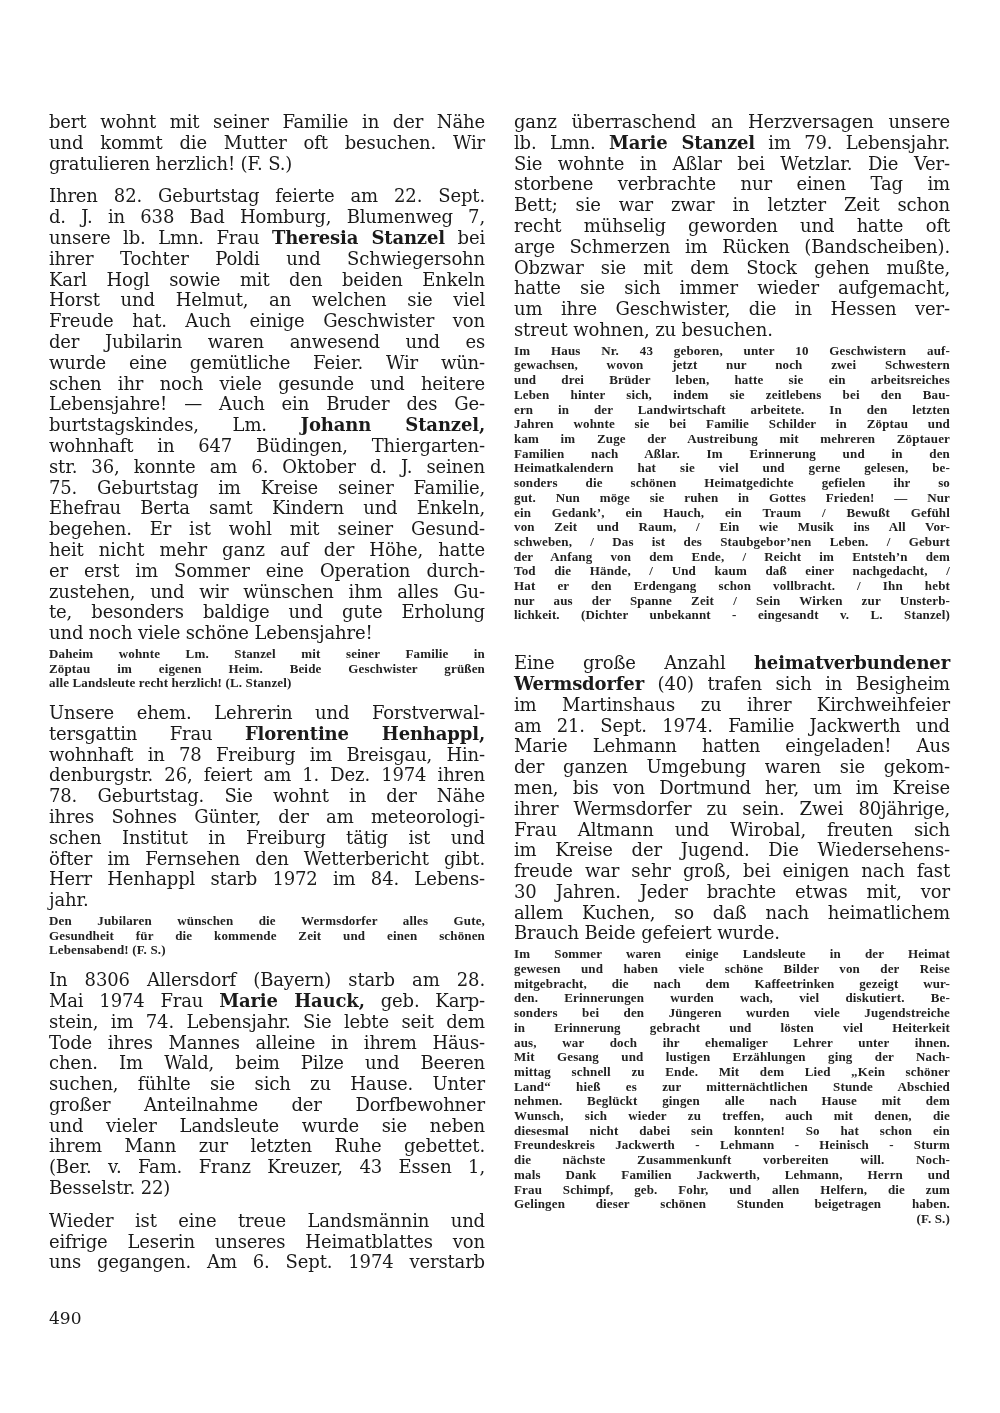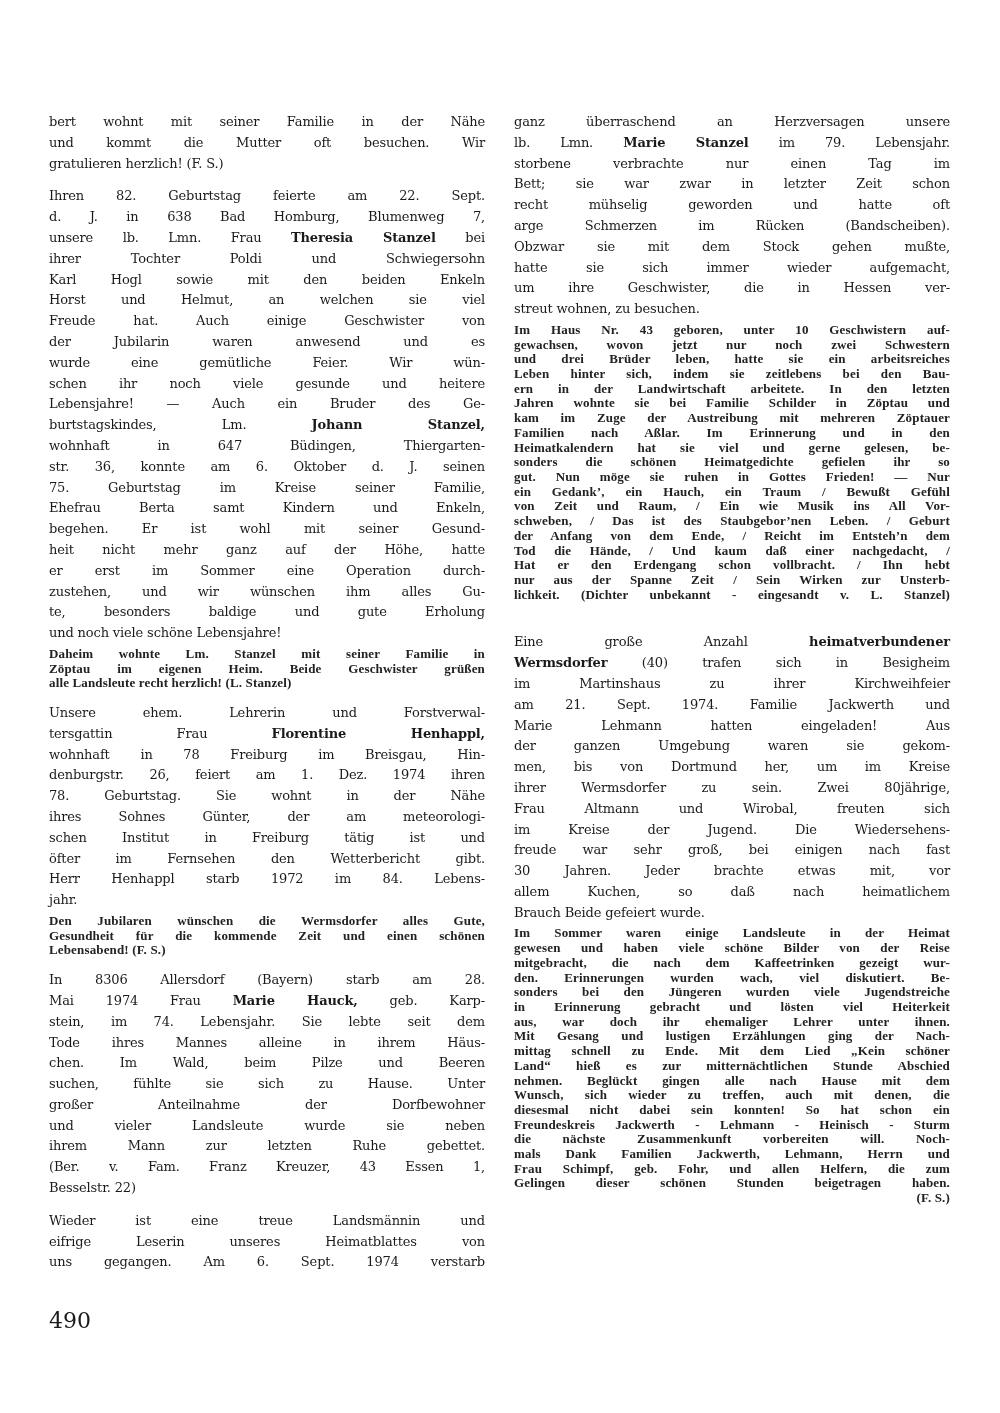--- a/index.html
+++ b/index.html
@@ -7,27 +7,27 @@
   .col { position: absolute; top: 112px; width: 436px; }
   .col-left { left: 49px; }
   .col-right { left: 514px; }
   .para { margin: 0; }
   .para .ln {
     display: block; text-align: justify; text-align-last: justify;
     white-space: nowrap; overflow: visible;
   }
   .para .ln.last { text-align-last: left; }
   .para .ln.right { text-align: right; text-align-last: right; }
-  .big { font-family: "DejaVu Serif", "Liberation Serif", serif; font-size: 13px; line-height: 20.8px; letter-spacing: -0.15px; }
+  .big { font-family: "DejaVu Serif", "Liberation Serif", serif; font-size: 18px; line-height: 20.8px; letter-spacing: -0.15px; }
   .small { font-family: "Liberation Serif", "DejaVu Serif", serif; font-size: 13px; line-height: 14.7px; font-weight: bold; color: #222; letter-spacing: 0.15px; }
   .big b { font-weight: bold; }
   .gap-s { height: 3px; }
   .gap-m { height: 12px; }
   .gap-l { height: 30px; }
-  .page-number { position: absolute; left: 49px; top: 1308px; font-family: "DejaVu Serif", serif; font-size: 22px; color: #1a1a1a; }
+  .page-number { position: absolute; left: 49px; top: 1308px; font-family: "DejaVu Serif", serif; font-size: 17px; color: #1a1a1a; }
 </style>
 </head>
 <body>
 
 <main>
   <section class="col col-left" id="col-left">
       <div class="para big">
         <span class="ln"><span>bert wohnt mit seiner Familie in der Nähe</span></span>
         <span class="ln"><span>und kommt die Mutter oft besuchen. Wir</span></span>
         <span class="ln last"><span>gratulieren herzlich! (F. S.)</span></span>
@@ -100,20 +100,21 @@
       <div class="para big">
         <span class="ln"><span>Wieder ist eine treue Landsmännin und</span></span>
         <span class="ln"><span>eifrige Leserin unseres Heimatblattes von</span></span>
         <span class="ln"><span>uns gegangen. Am 6. Sept. 1974 verstarb</span></span>
       </div>
     </section>
   <section class="col col-right" id="col-right">
       <div class="para big">
         <span class="ln"><span>ganz überraschend an Herzversagen unsere</span></span>
         <span class="ln"><span>lb. Lmn. </span><b>Marie Stanzel</b><span> im 79. Lebensjahr.</span></span>
+        <span class="ln"><span>Sie wohnte in Aßlar bei Wetzlar. Die Ver-</span></span>
         <span class="ln"><span>storbene verbrachte nur einen Tag im</span></span>
         <span class="ln"><span>Bett; sie war zwar in letzter Zeit schon</span></span>
         <span class="ln"><span>recht mühselig geworden und hatte oft</span></span>
         <span class="ln"><span>arge Schmerzen im Rücken (Bandscheiben).</span></span>
         <span class="ln"><span>Obzwar sie mit dem Stock gehen mußte,</span></span>
         <span class="ln"><span>hatte sie sich immer wieder aufgemacht,</span></span>
         <span class="ln"><span>um ihre Geschwister, die in Hessen ver-</span></span>
         <span class="ln last"><span>streut wohnen, zu besuchen.</span></span>
       </div>
       <div class="gap-s"></div>

